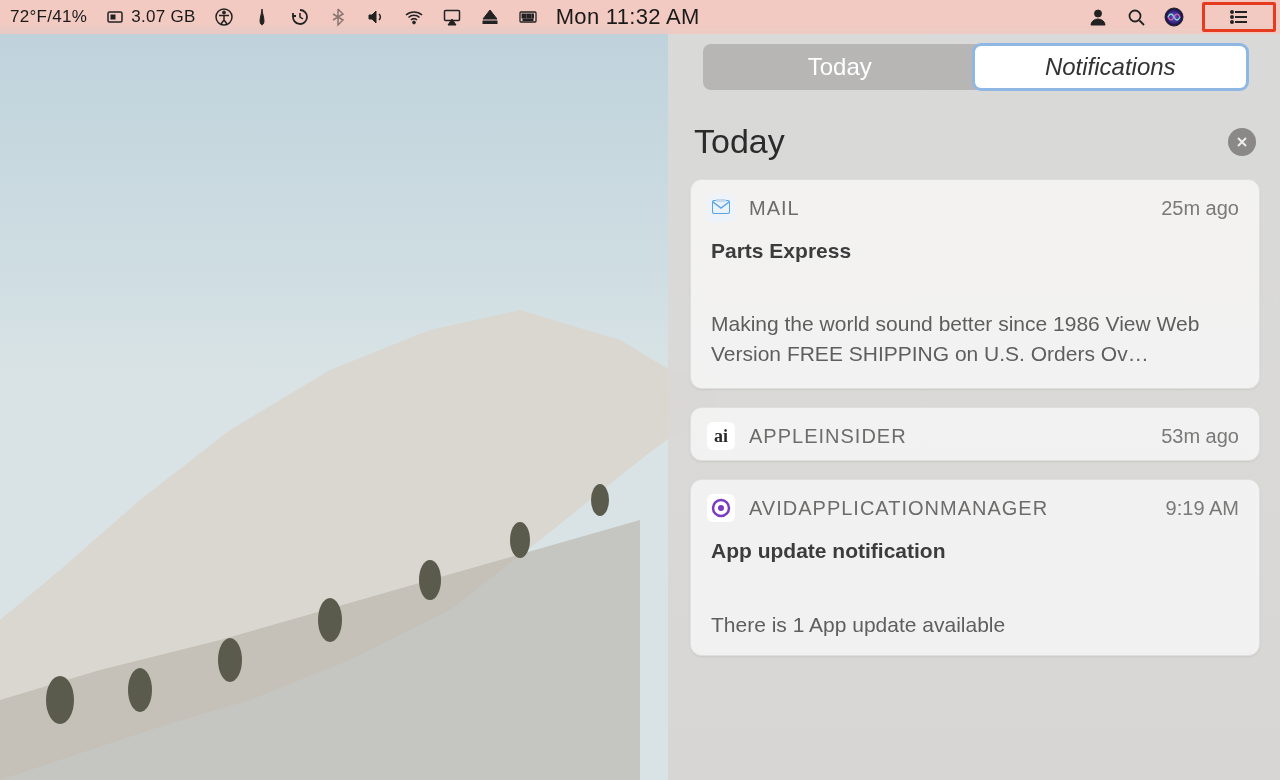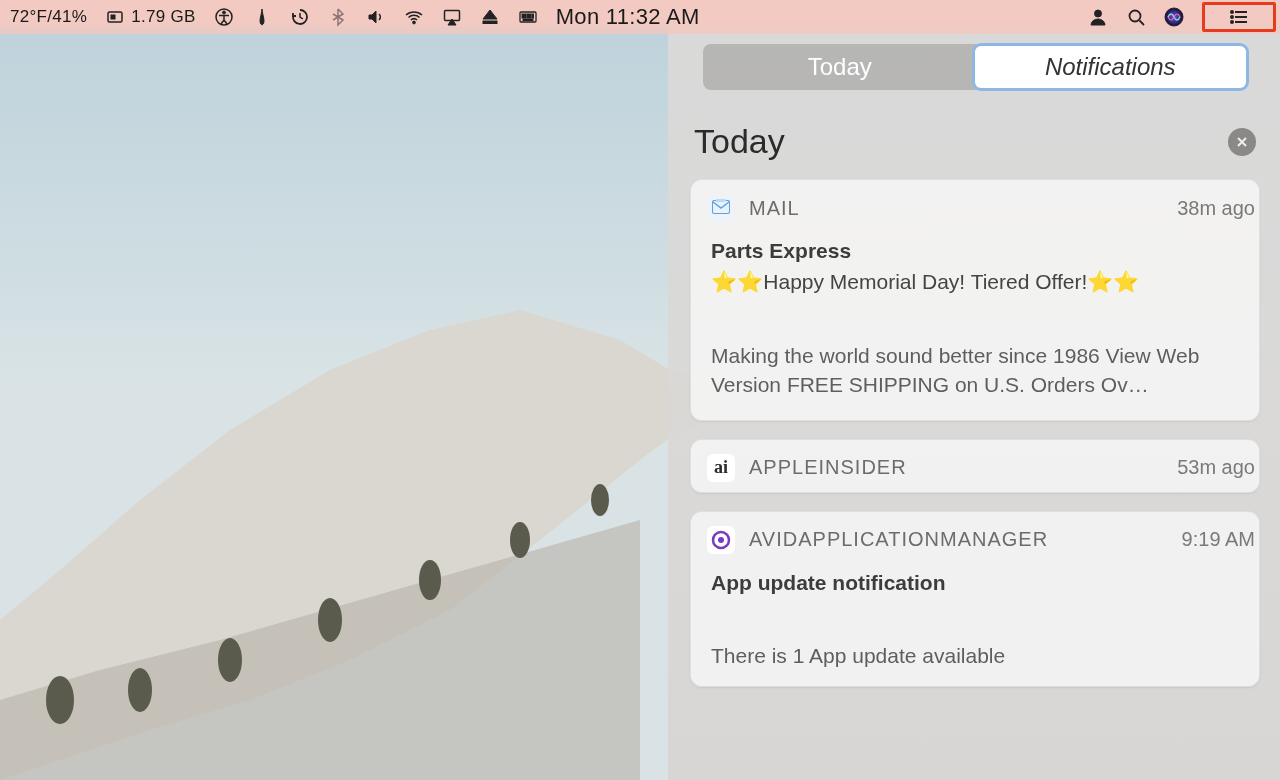--- a/index.html
+++ b/index.html
@@ -87,21 +87,21 @@
   .card {
     background: rgba(252,252,252,.72);
     border: 1px solid rgba(0,0,0,.08);
     border-radius: 12px;
     box-shadow: 0 1px 2px rgba(0,0,0,.08);
     margin-bottom: 18px;
     overflow:hidden;
   }
   .card-head {
     display:flex; align-items:center; gap:14px;
-    padding: 14px 4px 10px 16px;
+    padding: 14px 20px 10px 16px;
     color:#6d6c6b;
   }
   .app-icon {
     width:28px; height:28px; border-radius:6px;
     display:flex; align-items:center; justify-content:center;
     font-size:18px; font-weight:700;
   }
   .app-icon.mail { background:#eef3f9; }
   .app-icon.ai   { background:#fff; color:#2b2b2b; font-family: Georgia, serif; }
   .app-icon.avid { background:#fff; }
@@ -141,21 +141,21 @@
 <div class="menubar">
   <div class="left">
     <span class="txt">72°F/41%</span>
     <span style="display:flex;align-items:center;gap:6px">
       <span class="glyph">
         <svg viewBox="0 0 20 20">
             <rect x="3" y="5" width="14" height="10" rx="1.5" fill="none" stroke="#222" stroke-width="1.5"></rect>
             <rect x="6" y="8" width="4" height="4" fill="#222"></rect>
           </svg>
       </span>
-      <span class="txt">1.79 GB</span>
+      <span class="txt">3.07 GB</span>
     </span>
     <span class="glyph">
       <svg viewBox="0 0 20 20">
           <circle cx="10" cy="10" r="8" fill="none" stroke="#222" stroke-width="1.5"></circle>
           <circle cx="10" cy="5.5" r="1.5"></circle>
           <path d="M5 8.5 L15 8.5 M10 8.5 L10 13 M10 13 L7 17 M10 13 L13 17" stroke="#222" stroke-width="1.5" fill="none"></path>
         </svg>
     </span>
     <span class="glyph">
       <svg viewBox="0 0 20 20">
@@ -281,25 +281,24 @@
     <div class="card-head">
       <div class="app-icon mail">
         <svg width="22" height="22" viewBox="0 0 22 22">
             <rect x="2" y="3" width="18" height="14" rx="2" fill="#5aa2e6"></rect>
             <rect x="3" y="4" width="16" height="12" rx="1.5" fill="#eaf3fb"></rect>
             <path d="M3 5 L11 11 L19 5" fill="none" stroke="#5aa2e6" stroke-width="1.4"></path>
             <rect x="6" y="2" width="10" height="3" rx="1" fill="#c0d9ef"></rect>
           </svg>
       </div>
       <div class="app-name">MAIL</div>
-      <div class="time">38m ago</div>
+      <div class="time">25m ago</div>
     </div>
     <div class="card-body">
       <div class="subj">Parts Express</div>
-      <div class="line1">⭐⭐Happy Memorial Day! Tiered Offer!⭐⭐</div>
       <div class="preview">Making the world sound better since 1986 View Web Version FREE SHIPPING on U.S. Orders Ov…</div>
     </div>
   </div>
 
   <div class="card">
     <div class="card-head">
       <div class="app-icon ai">ai</div>
       <div class="app-name">APPLEINSIDER</div>
       <div class="time">53m ago</div>
     </div>

